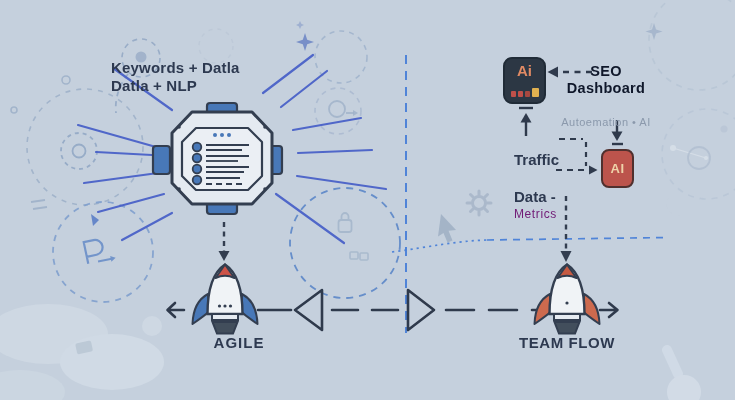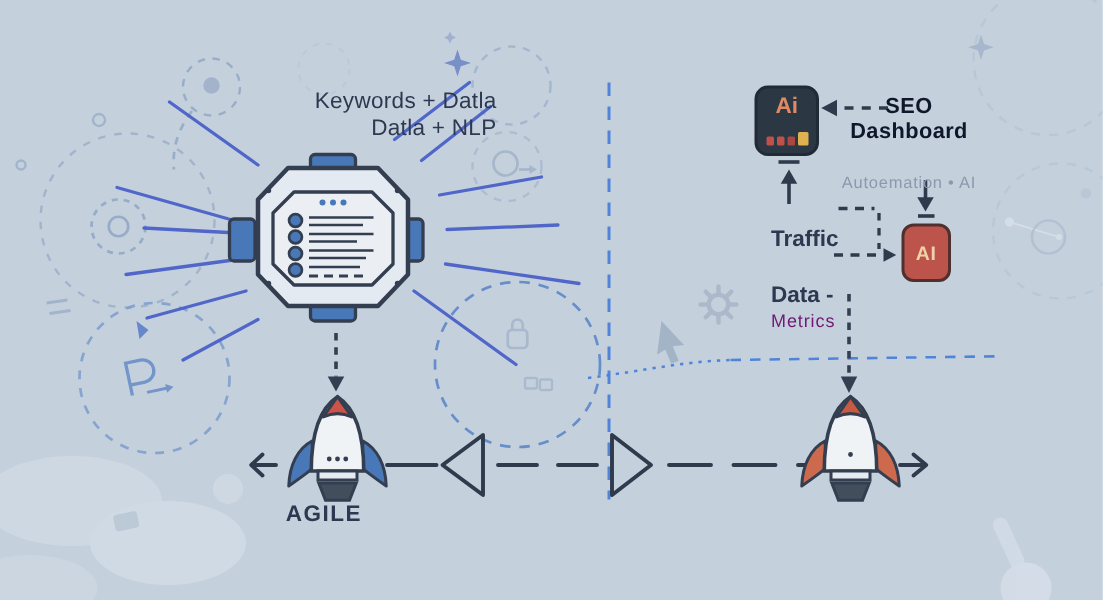--- a/index.html
+++ b/index.html
@@ -4,29 +4,29 @@
 <style>
   html,body{margin:0;padding:0;}
   #stage{
     position:relative;width:735px;height:400px;overflow:hidden;
     background:#c5d0dd;
     font-family:"Liberation Sans", sans-serif;
   }
   #stage *{box-sizing:border-box;}
   .art{position:absolute;left:0;top:0;}
   .label{position:absolute;color:#2d3950;}
-  .caption{width:220px;left:111px;top:59px;text-align:right;font-weight:400;font-size:15px;line-height:18px;letter-spacing:.2px;}
+  .caption{width:220px;left:111px;top:59px;text-align:left;font-weight:700;font-size:15px;line-height:18px;letter-spacing:.2px;}
   .seo-block{left:554px;top:63px;width:104px;text-align:center;}
   .seo-title{font-weight:700;font-size:14.5px;line-height:17px;letter-spacing:.3px;color:#0f172a;}
   .seo-sub{font-size:11px;letter-spacing:.5px;color:#8b99ac;margin-top:19px;}
   .traffic-block{left:514px;top:131px;width:90px;text-align:left;}
   .traffic-line{font-weight:700;font-size:15px;line-height:17px;color:#2d3950;margin-top:20px;}
   .traffic-sub{font-size:12px;letter-spacing:.6px;color:#701a75;margin-top:2px;}
   .rocket-label{top:334px;width:120px;text-align:center;font-weight:700;font-size:15px;letter-spacing:1px;}
-  .agile-label{left:156px;text-align:center;}
+  .agile-label{left:179px;text-align:center;}
   .teamflow-label{left:507px;letter-spacing:.6px;}
   .ai-dark-box{
     position:absolute;left:503px;top:57px;width:43px;height:47px;
     background:#2c3744;border:2px solid #202b37;border-radius:9px;
   }
   .ai-dark-box .glyph{display:block;text-align:center;margin-top:3px;font-weight:700;font-size:15px;color:#e08a64;}
   .ai-dark-box .bars{position:absolute;left:6px;bottom:5px;display:flex;gap:2px;align-items:flex-end;}
   .ai-dark-box .bars span{display:block;}
   .bar-r{width:5px;height:6px;background:#c0504a;border-radius:1px;}
   .bar-r2{width:5px;height:6px;background:#a84840;border-radius:1px;}
@@ -292,14 +292,15 @@
     <div class="traffic-line">Traffic</div>
     <div class="traffic-line">Data -</div>
     <div class="traffic-sub">Metrics</div>
   </div>
 
   <div class="ai-red-box">
     <span>AI</span>
   </div>
 
   <div class="label rocket-label agile-label">AGILE</div>
+  <div class="label rocket-label teamflow-label">TEAM FLOW</div>
 
 </div>
 
 </body></html>

